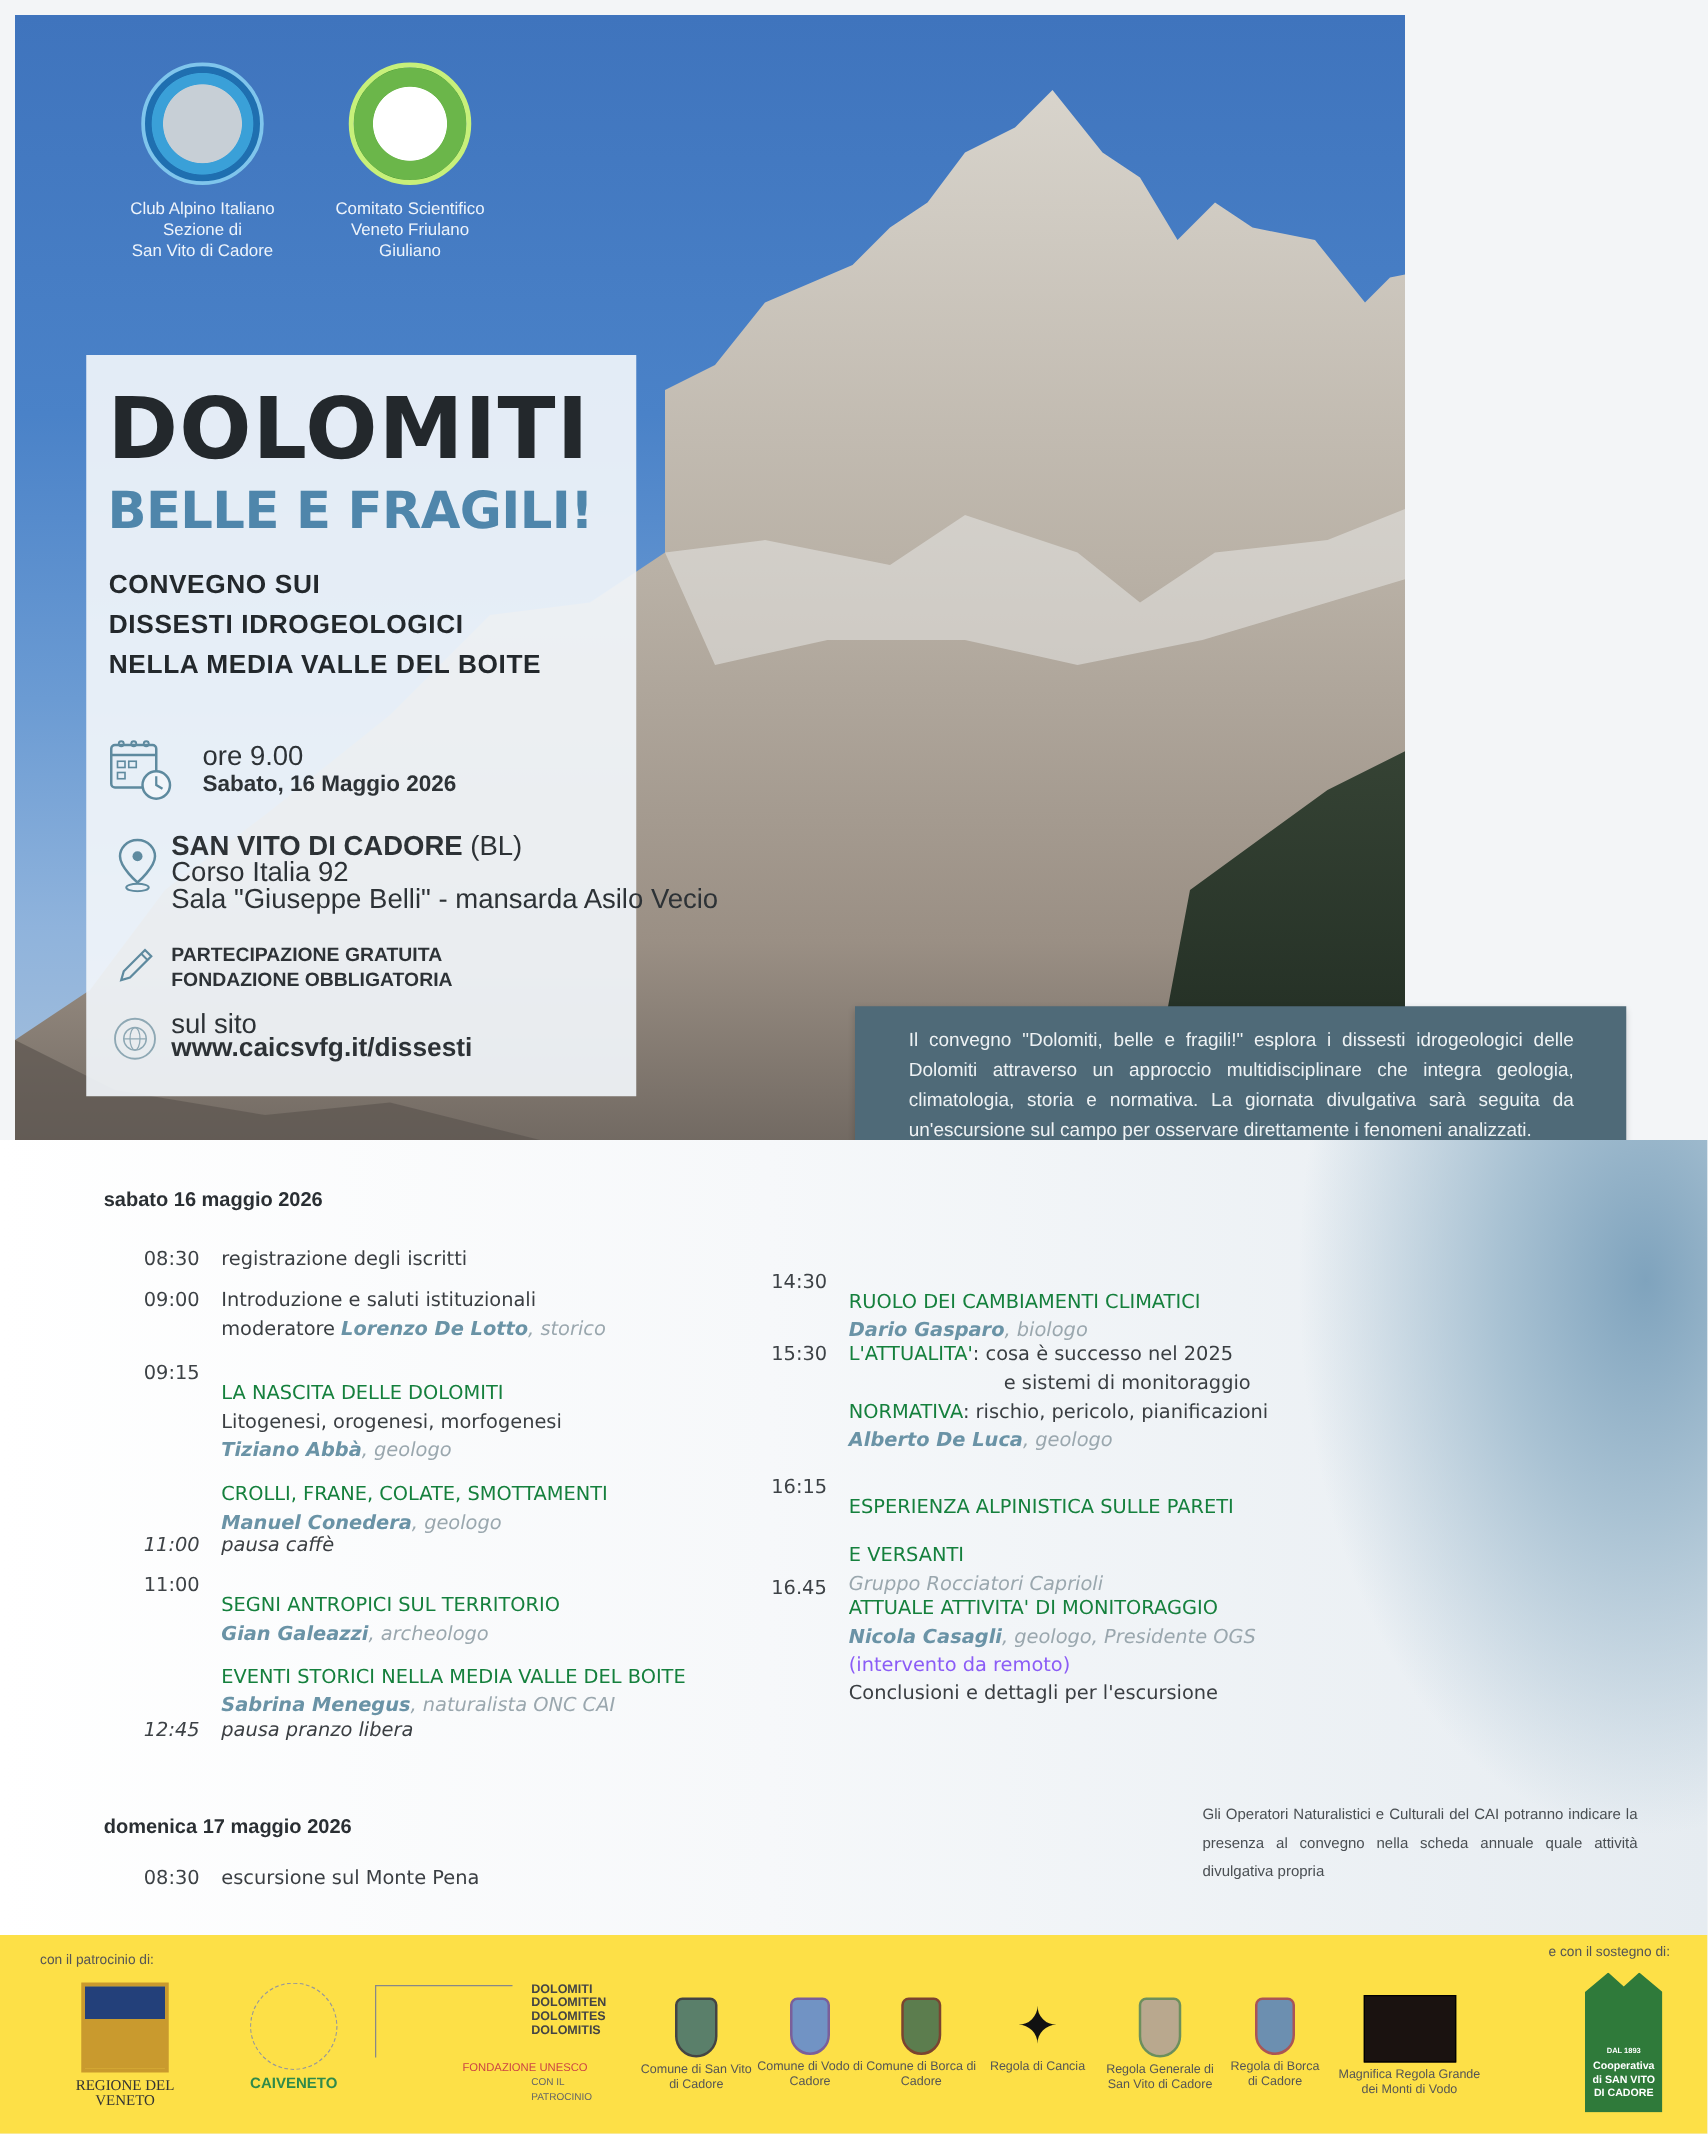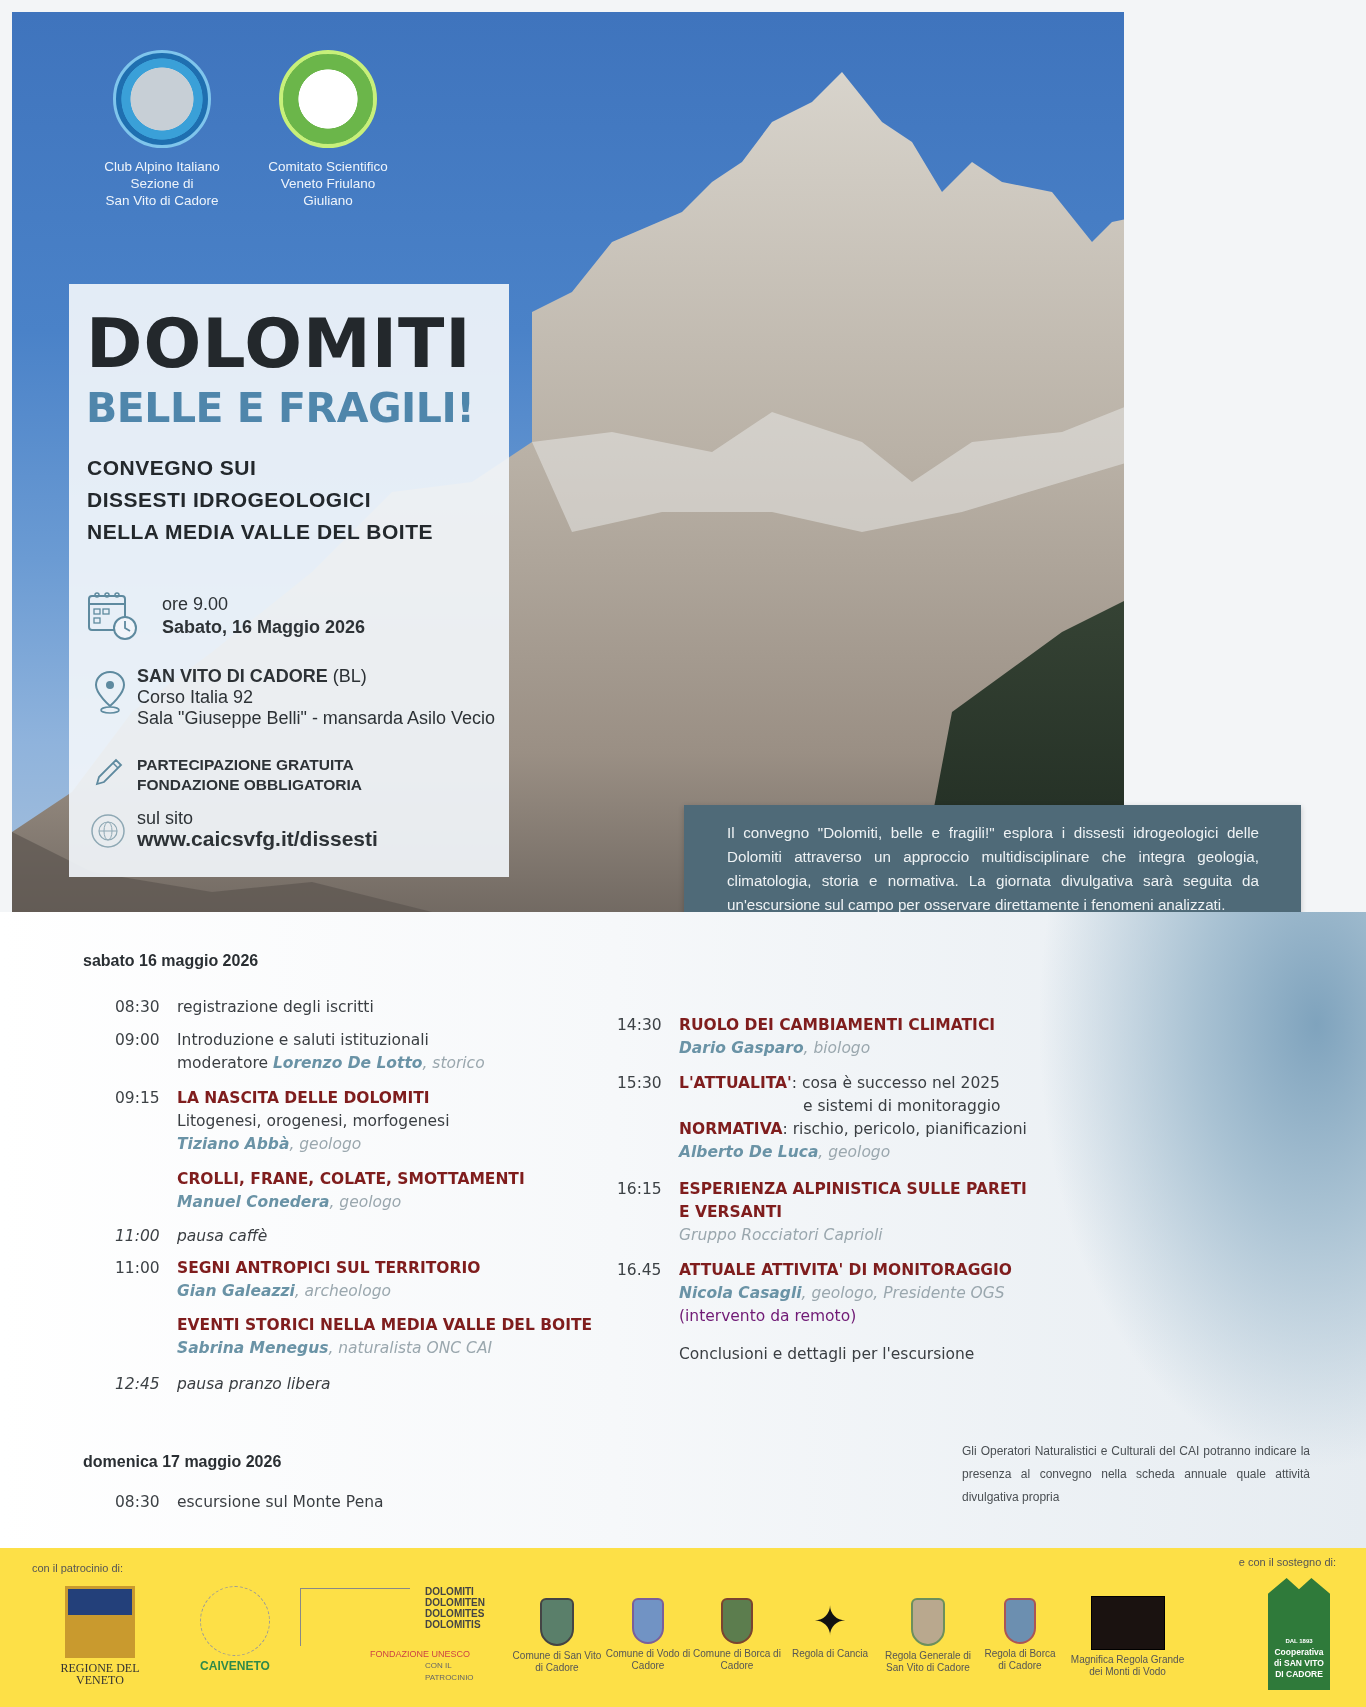--- a/index.html
+++ b/index.html
@@ -24,44 +24,44 @@
   .card { position: absolute; left: 57px; top: 272px; width: 440px; height: 593px;
     background: rgba(241, 245, 250, 0.92); }
   .card .title { position: absolute; left: 17px; top: 20px; font-family: "DejaVu Sans", sans-serif;
     font-weight: bold; font-size: 68px; letter-spacing: 1px; color: #23282c; }
   .card .subtitle { position: absolute; left: 17px; top: 100px; font-family: "DejaVu Sans", sans-serif;
     font-weight: bold; font-size: 41px; color: #4f86ab; letter-spacing: -0.5px; }
   .card .conv { position: absolute; left: 18px; top: 168px; font-weight: bold; font-size: 21px;
     line-height: 32px; color: #23282c; letter-spacing: 0.5px; }
   .info-row { position: absolute; left: 18px; }
   .info-row .ico { position: absolute; left: 0; top: 0; color: #5e8a9f; }
-  .info-row .txt { position: absolute; left: 75px; font-size: 18px; line-height: 21px; color: #2d3236; white-space: nowrap; }
+  .info-row .txt { position: absolute; left: 75px; font-size: 22px; line-height: 21px; color: #2d3236; white-space: nowrap; }
   .info-row.loc .txt, .info-row.pen .txt, .info-row.web .txt { left: 50px; }
   .b { font-weight: bold; }
   .web .url { font-size: 21px; font-weight: bold; }
 
   
   .desc { position: absolute; left: 684px; top: 805px; width: 617px; height: 158px; background: #4f6a78;
     color: #eef2f4; font-size: 15.2px; line-height: 24px; padding: 16px 42px 0 43px; text-align: justify;
     box-shadow: 0 2px 6px rgba(0,0,0,0.2); }
 
   
   .program { position: absolute; left: 0; top: 912px; width: 1366px; height: 636px;
     background: linear-gradient(90deg, #ffffff 0%, #f6f8fa 45%, #e6ecf1 100%); }
   .swirl { position: absolute; right: 0; top: 0; width: 330px; height: 560px;
     background: radial-gradient(ellipse at 85% 20%, #7fa3bd 0%, #a9c2d3 30%, rgba(220,230,238,0) 70%); }
   .day-title { position: absolute; font-weight: bold; font-size: 16px; color: #2a2f33; }
   .row { position: absolute; font-family: "DejaVu Sans", sans-serif; font-size: 15.5px; line-height: 23px; color: #3a3e42; }
   .row .time { position: absolute; left: 0; width: 55px; color: #3d4246; }
   .row .body { position: absolute; left: 62px; white-space: nowrap; }
-  .row .ttl { font-weight: bold; color: #7f1d1d; }
+  .row .ttl { font-weight: normal; color: #15803d; margin-top: 16px; }
   .row .spk { font-style: italic; font-weight: bold; color: #6a93a6; }
   .row .role { font-style: italic; color: #9aa7ae; }
   .row .it { font-style: italic; }
-  .row .muted { color: #701a75; }
+  .row .muted { color: #8b5cf6; }
   .note { position: absolute; left: 962px; top: 1440px; width: 348px; font-family: "Liberation Sans", sans-serif;
     font-size: 12px; line-height: 23px; color: #4a4f53; text-align: justify; }
 
   
   .footer { position: absolute; left: 0; top: 1548px; width: 1366px; height: 159px; background: #fde047; }
   .footer .lbl { position: absolute; font-size: 11px; color: #555; }
   .sp { position: absolute; text-align: center; font-size: 10px; line-height: 12px; color: #555; }
   .sp .emblem { margin: 0 auto 4px auto; }
 </style>
 </head>

